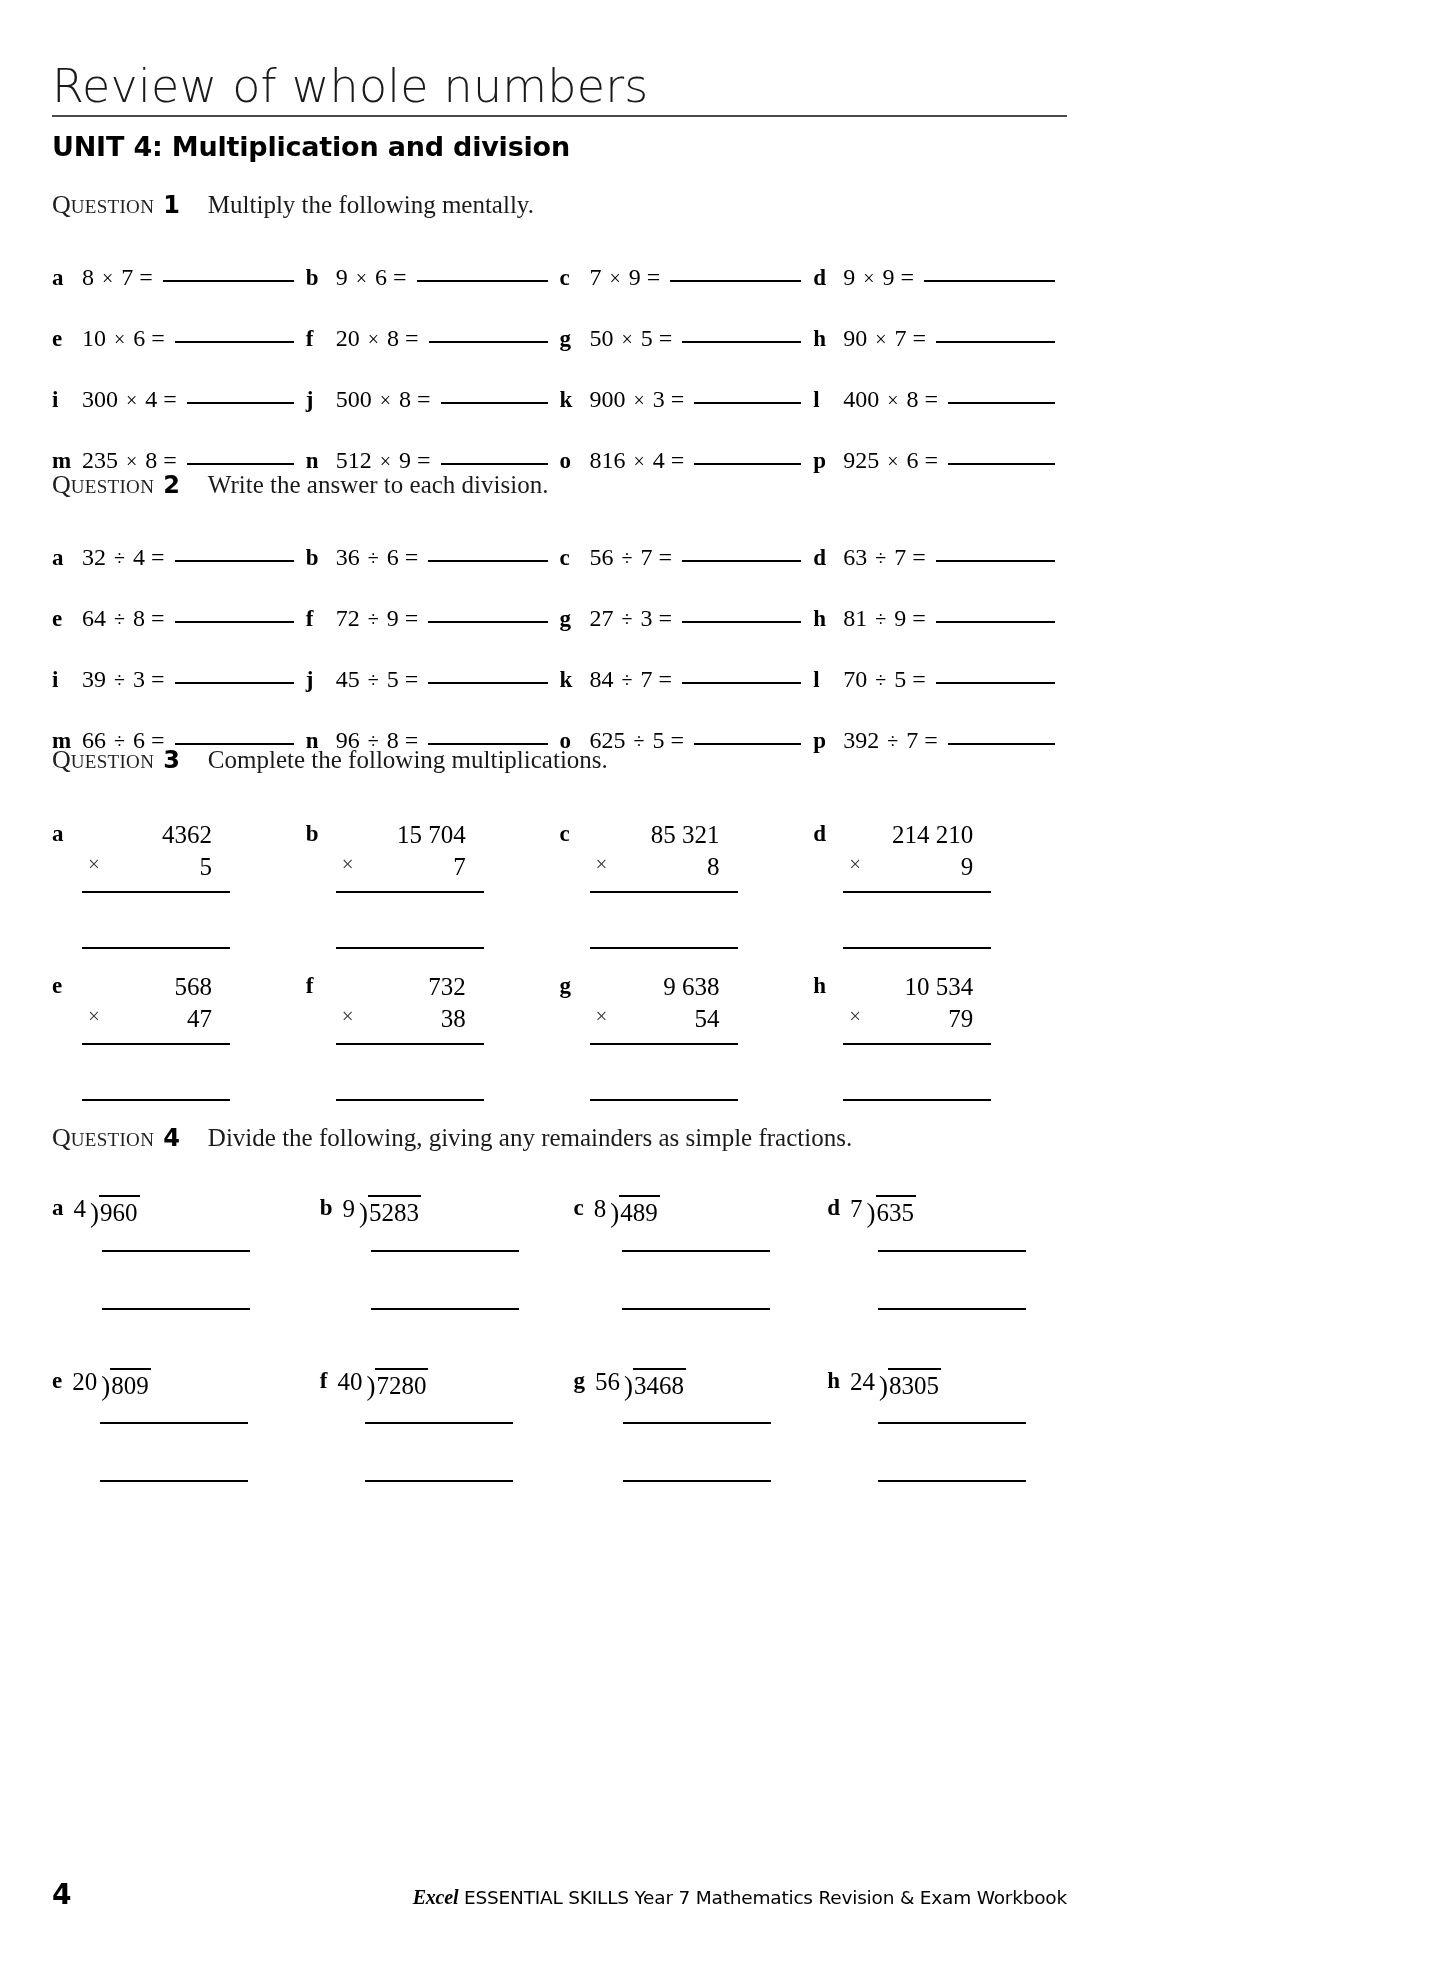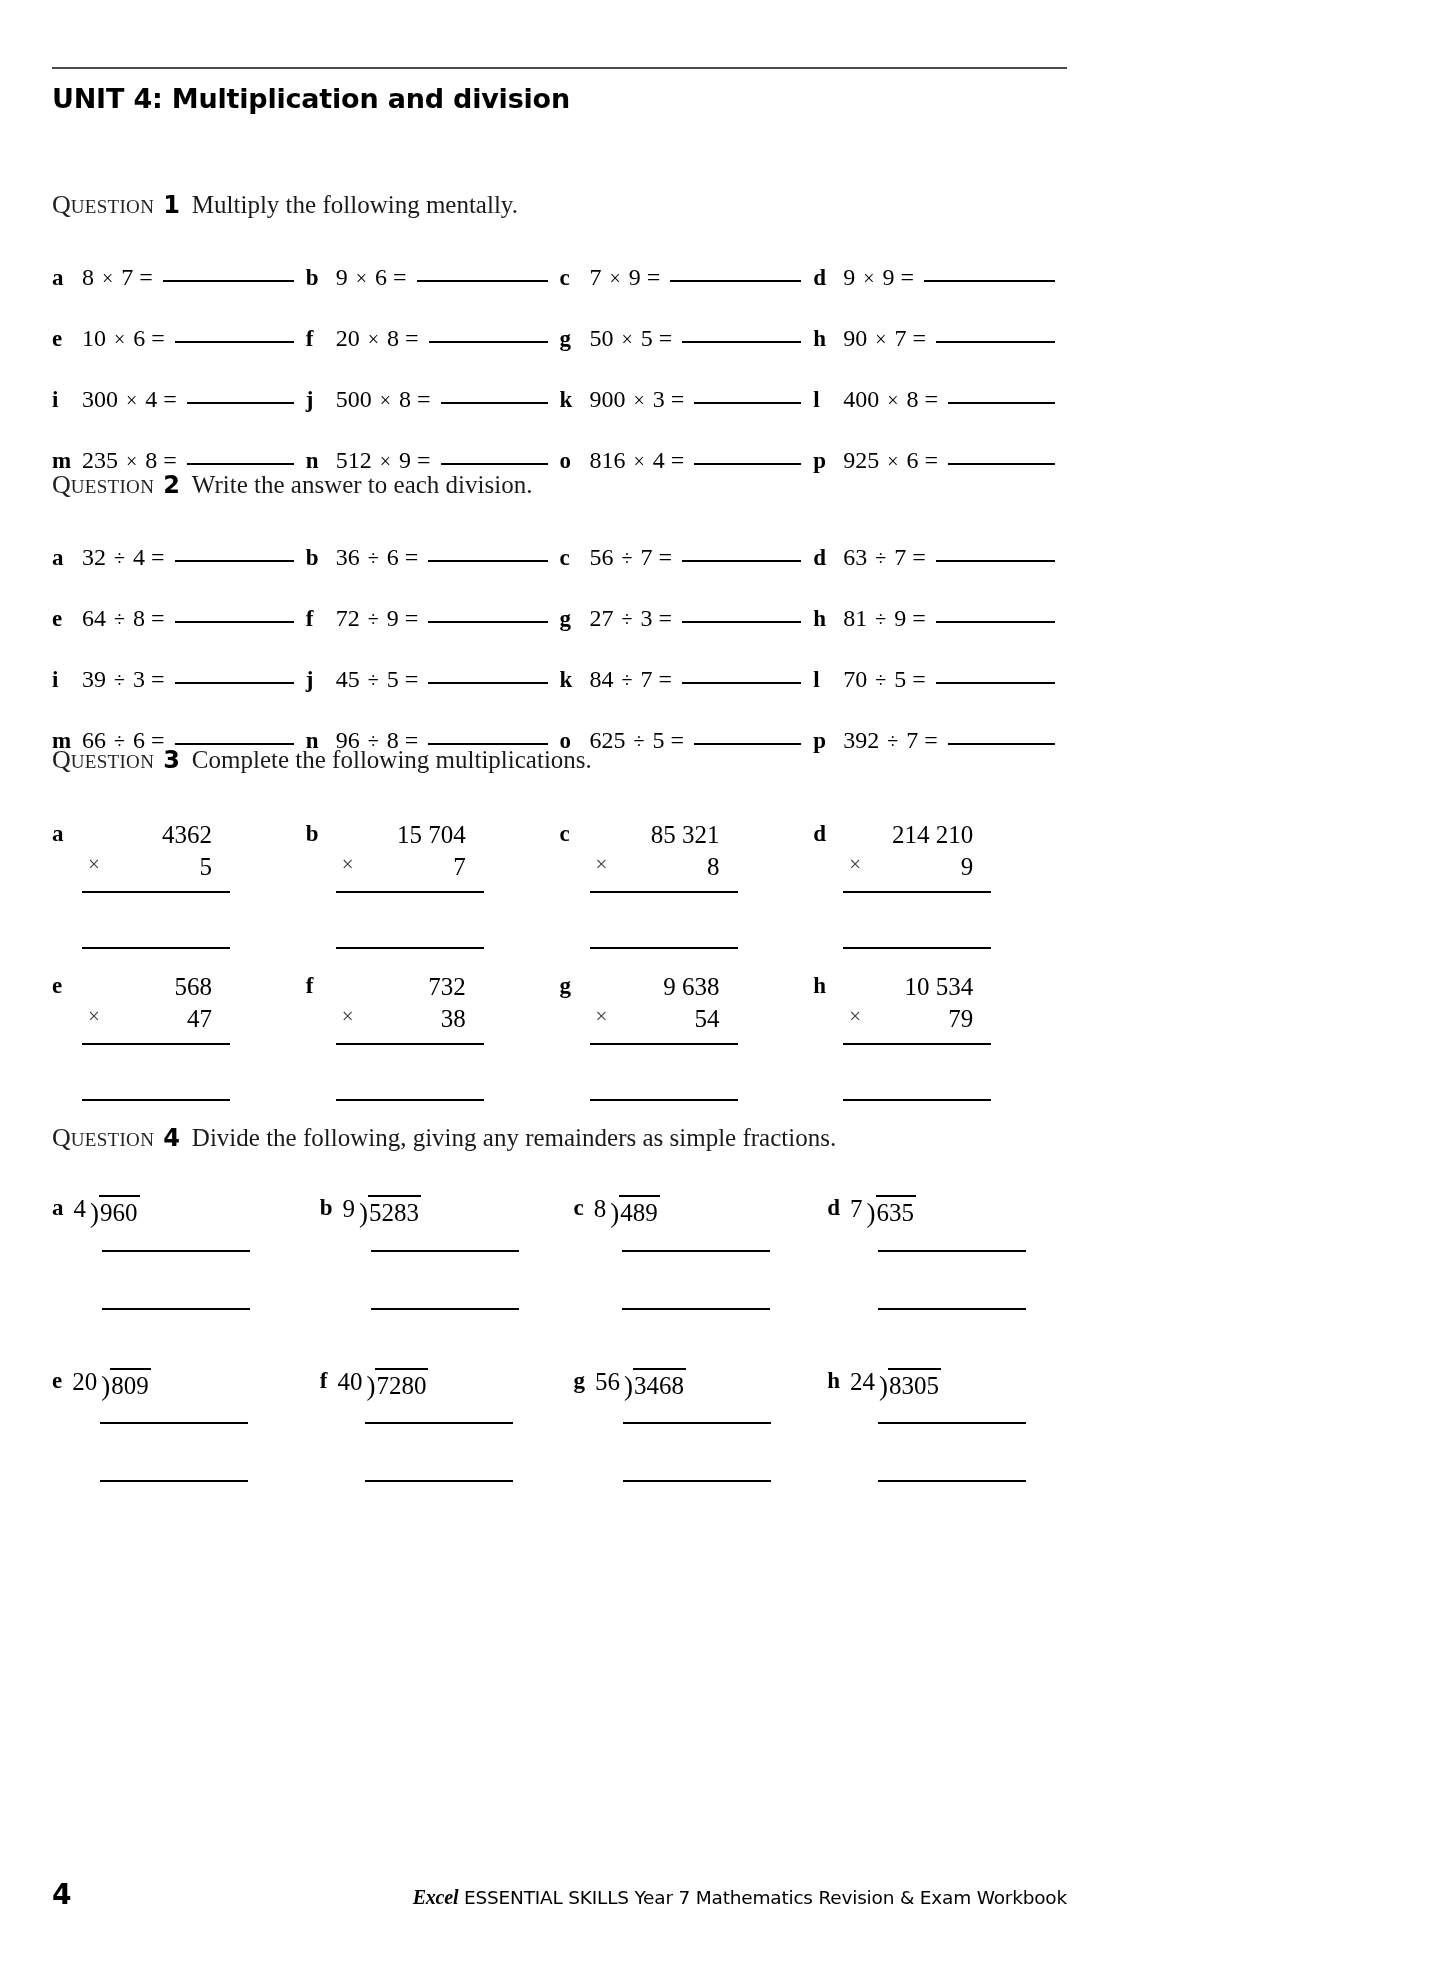--- a/index.html
+++ b/index.html
@@ -64,21 +64,21 @@
     letter-spacing: 0.3px;
   }
   .q-num {
     font-family: "DejaVu Sans", sans-serif;
     font-weight: bold;
     font-size: 24px;
     margin-left: 9px;
   }
   .q-text {
     font-size: 25px;
-    margin-left: 12px;
+    margin-left: 28px;
     color: #1a1a1a;
   }
   
   .mrow {
     display: flex;
     align-items: baseline;
     width: 1015px;
   }
   .mcell {
     display: flex;
@@ -231,20 +231,21 @@
     font-style: italic;
     font-size: 20px;
   }
 </style>
 </head>
 <body>
 
 <div class="page">
 
   <div class="header-wrap">
+    <div class="page-title">Review of whole numbers</div>
     <div class="title-rule"></div>
     <div class="unit-title">UNIT 4: Multiplication and division</div>
   </div>
 
   <div class="q-block" id="q1" style="top:190px;">
     <div class="q-head">
       <span class="q-label"><span class="q-cap">Q</span><span class="q-rest">UESTION</span></span>
       <span class="q-num">1</span>
       <span class="q-text">Multiply the following mentally.</span>
     </div>

